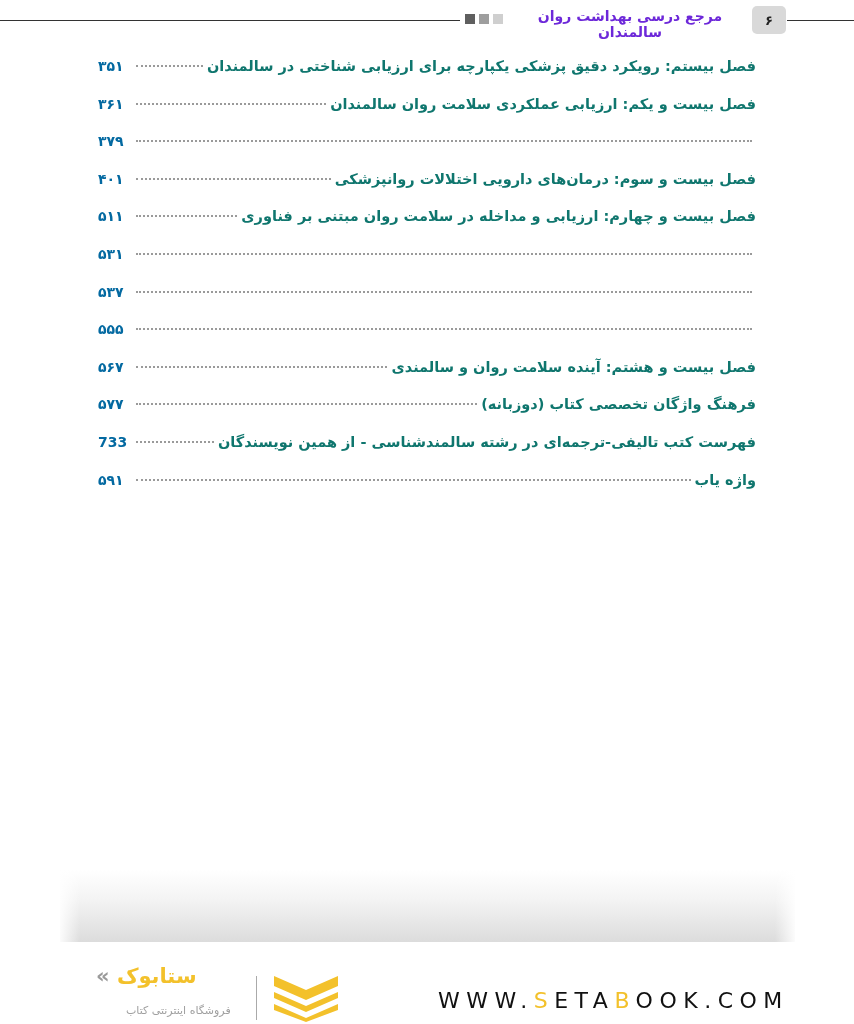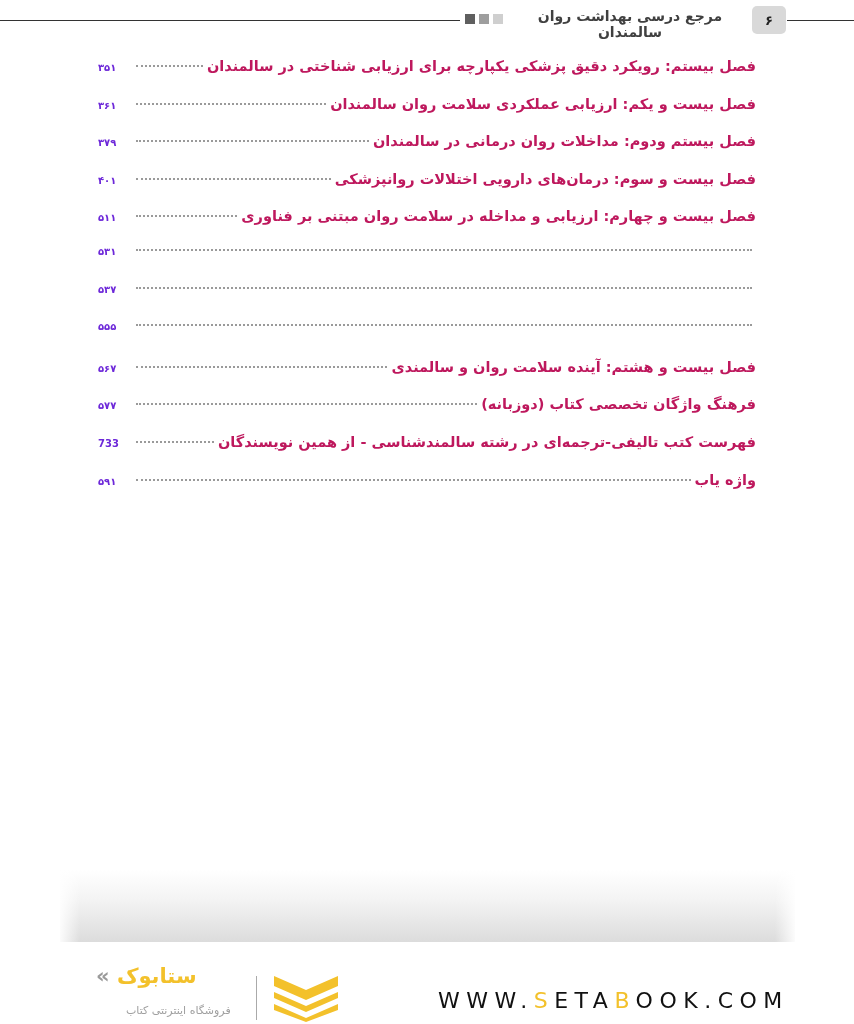--- a/index.html
+++ b/index.html
@@ -47,21 +47,21 @@
     }
     .header-title {
       position: absolute;
       top: 8px;
       left: 520px;
       width: 220px;
       text-align: center;
       direction: rtl;
       font-weight: bold;
       font-size: 14px;
-      color: #404040;
+      color: #6d28d9;
     }
     .page-badge {
       position: absolute;
       top: 6px; left: 752px;
       width: 34px; height: 28px;
       background: #d9d9d9;
       border-radius: 5px;
       display: flex;
       align-items: center;
       justify-content: center;
@@ -80,36 +80,36 @@
     .toc-row {
       display: flex;
       align-items: baseline;
       height: 37.6px;
       font-size: 14.5px;
       font-weight: bold;
       white-space: nowrap;
     }
     .toc-title {
       flex: 0 0 auto;
-      color: #be185d;
+      color: #0f766e;
     }
     .toc-dots {
       flex: 1 1 auto;
       border-bottom: 2px dotted #9a9a9a;
       margin: 0 4px;
       transform: translateY(-4px);
       min-width: 10px;
     }
     .toc-page {
       flex: 0 0 auto;
       width: 34px;
       text-align: left;
-      font-size: 10px;
-      font-weight: bold;
-      color: #6d28d9;
+      font-size: 14px;
+      font-weight: bold;
+      color: #0369a1;
     }
     
     .footer-band {
       position: absolute;
       top: 870px;
       left: 60px;
       width: 735px;
       height: 72px;
       background: linear-gradient(to bottom, #ffffff 0%, #f4f4f4 40%, #dcdcdc 100%);
     }
@@ -213,21 +213,20 @@
     <span class="toc-title">فصل بیستم: رویکرد دقیق پزشکی یکپارچه برای ارزیابی شناختی در سالمندان</span>
     <span class="toc-dots"></span>
     <span class="toc-page">۳۵۱</span>
   </div>
   <div class="toc-row">
     <span class="toc-title">فصل بیست و یکم: ارزیابی عملکردی سلامت روان سالمندان</span>
     <span class="toc-dots"></span>
     <span class="toc-page">۳۶۱</span>
   </div>
   <div class="toc-row">
-    <span class="toc-title">فصل بیستم ودوم: مداخلات روان درمانی در سالمندان</span>
     <span class="toc-dots"></span>
     <span class="toc-page">۳۷۹</span>
   </div>
   <div class="toc-row">
     <span class="toc-title">فصل بیست و سوم: درمان‌های دارویی اختلالات روانپزشکی</span>
     <span class="toc-dots"></span>
     <span class="toc-page">۴۰۱</span>
   </div>
   <div class="toc-row">
     <span class="toc-title">فصل بیست و چهارم: ارزیابی و مداخله در سلامت روان مبتنی بر فناوری</span>

